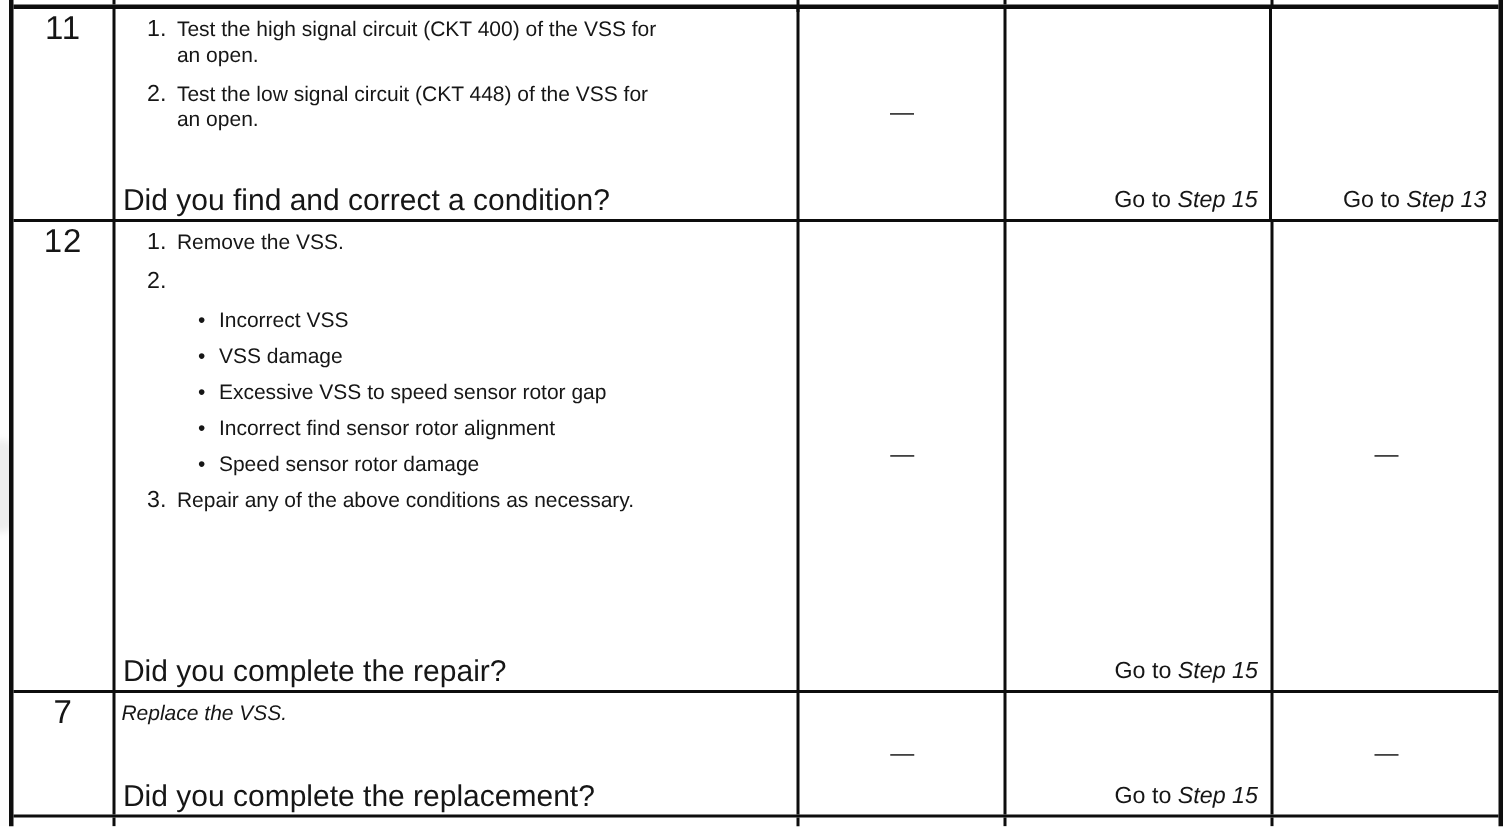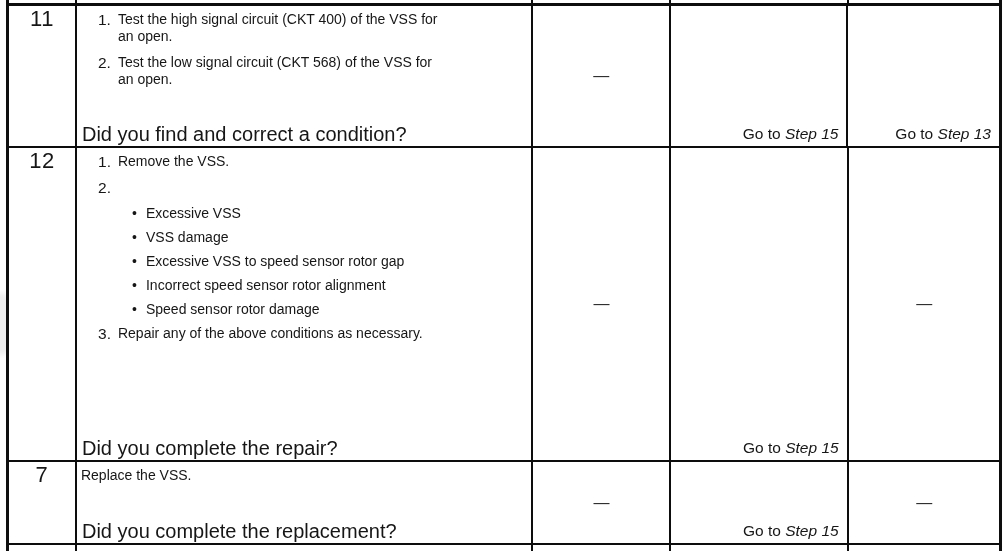--- a/index.html
+++ b/index.html
@@ -36,21 +36,21 @@
   .c-action{width:470px;display:flex;flex-direction:column;padding:5px 2px 3px 4px;}
   .c-value{width:142px;display:flex;align-items:center;justify-content:center;}
   .c-yes{width:183px;display:flex;align-items:flex-end;justify-content:flex-end;
          padding:0 8px 4px 0;}
   .c-no{width:155px;border-right:none;}
   .c-no.center{display:flex;align-items:center;justify-content:center;}
   .c-no.goto-pos{display:flex;align-items:flex-end;justify-content:flex-end;padding:0 8px 4px 0;}
 
   .li{display:flex;margin:0 0 9px 12px;}
   .li.bullet{margin-left:48px;margin-bottom:7px;}
-  .li.plain{margin-left:0;margin-bottom:9px;}
+  .li.plain{margin-left:0;margin-bottom:9px;font-style:italic;}
   .marker{flex:none;width:18px;text-align:right;margin-right:7px;
           font-size:15.5px;line-height:17px;white-space:pre;}
   .li.bullet .marker{width:8px;margin-right:9px;font-size:14px;}
   .itext{font-size:14px;line-height:17px;white-space:pre;}
 
   .question{margin-top:auto;font-size:20px;line-height:17px;white-space:pre;padding-left:1px;}
 
   .dash{font-size:16px;color:#2a2a2a;letter-spacing:-1px;}
   .goto{font-size:15.5px;line-height:17px;white-space:pre;}
   .goto i{font-style:italic;}
@@ -76,21 +76,21 @@
         <span>11</span>
       </div>
       <div class="c c-action">
         <div class="li">
           <span class="marker">1.</span>
           <span class="itext">Test the high signal circuit (CKT 400) of the VSS for
 an open.</span>
         </div>
         <div class="li">
           <span class="marker">2.</span>
-          <span class="itext">Test the low signal circuit (CKT 568) of the VSS for
+          <span class="itext">Test the low signal circuit (CKT 448) of the VSS for
 an open.</span>
         </div>
         <div class="question">Did you find and correct a condition?</div>
       </div>
       <div class="c c-value">
         <span class="dash">—</span>
       </div>
       <div class="c c-yes">
         <span class="goto"><span>Go to </span><i>Step 15</i></span>
       </div>
@@ -106,33 +106,33 @@
       <div class="c c-action">
         <div class="li">
           <span class="marker">1.</span>
           <span class="itext">Remove the VSS.</span>
         </div>
         <div class="li">
           <span class="marker">2.</span>
         </div>
         <div class="li bullet">
           <span class="marker">•</span>
-          <span class="itext">Excessive VSS</span>
+          <span class="itext">Incorrect VSS</span>
         </div>
         <div class="li bullet">
           <span class="marker">•</span>
           <span class="itext">VSS damage</span>
         </div>
         <div class="li bullet">
           <span class="marker">•</span>
           <span class="itext">Excessive VSS to speed sensor rotor gap</span>
         </div>
         <div class="li bullet">
           <span class="marker">•</span>
-          <span class="itext">Incorrect speed sensor rotor alignment</span>
+          <span class="itext">Incorrect find sensor rotor alignment</span>
         </div>
         <div class="li bullet">
           <span class="marker">•</span>
           <span class="itext">Speed sensor rotor damage</span>
         </div>
         <div class="li">
           <span class="marker">3.</span>
           <span class="itext">Repair any of the above conditions as necessary.</span>
         </div>
         <div class="question">Did you complete the repair?</div>

